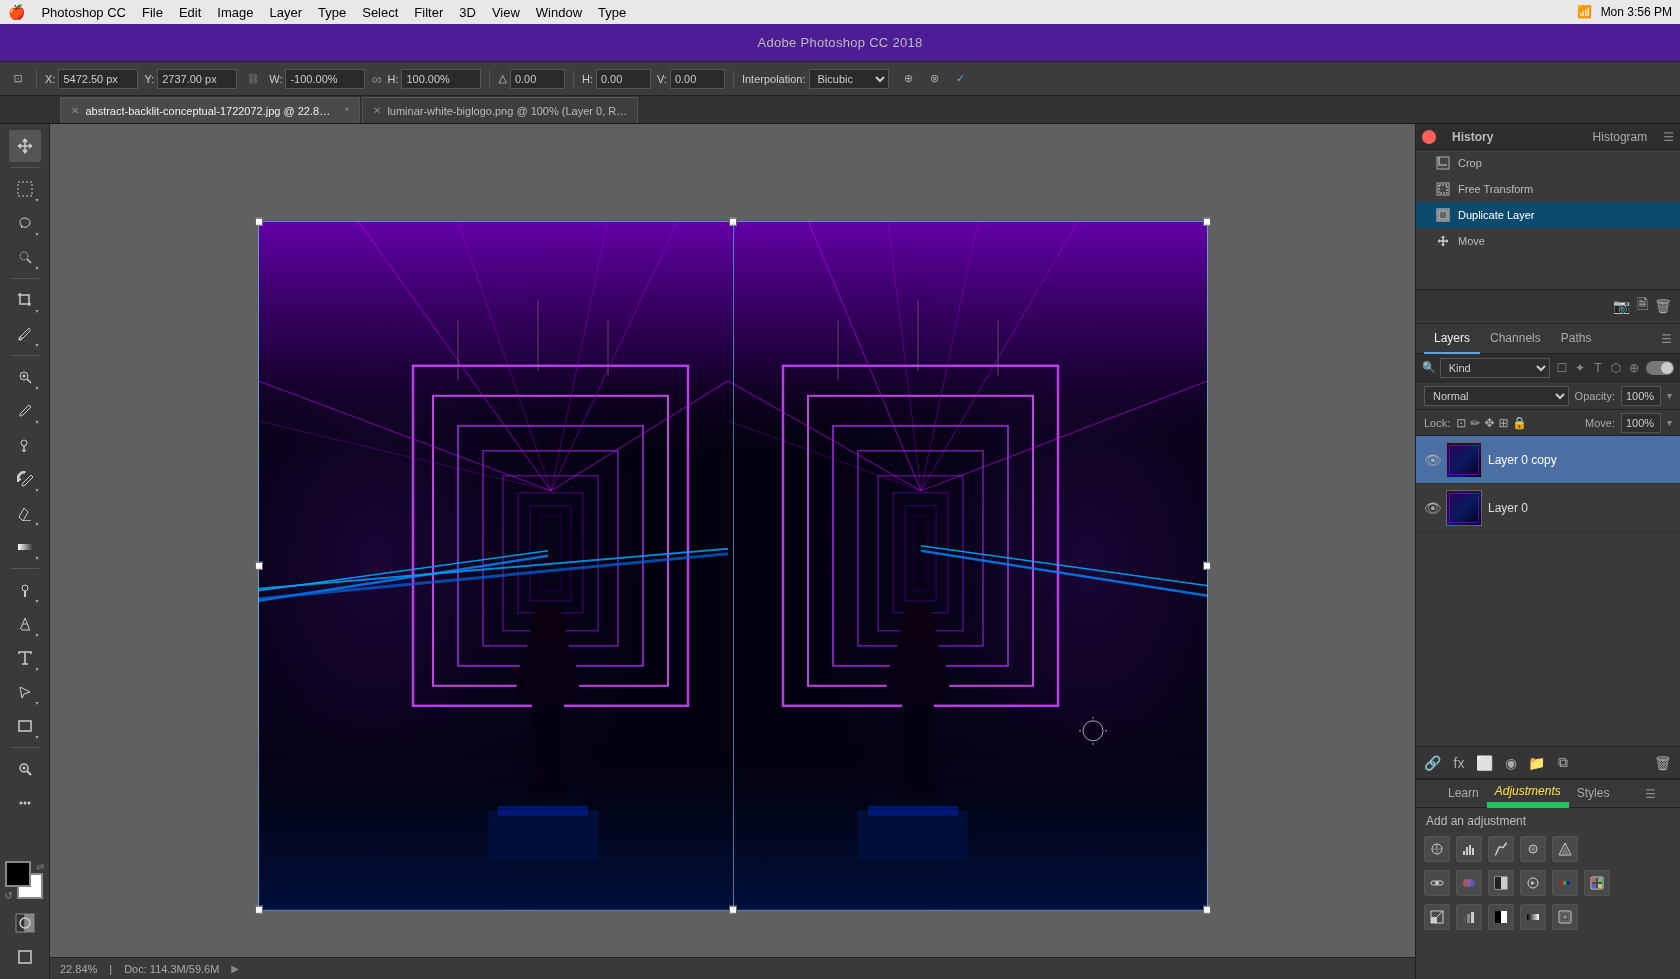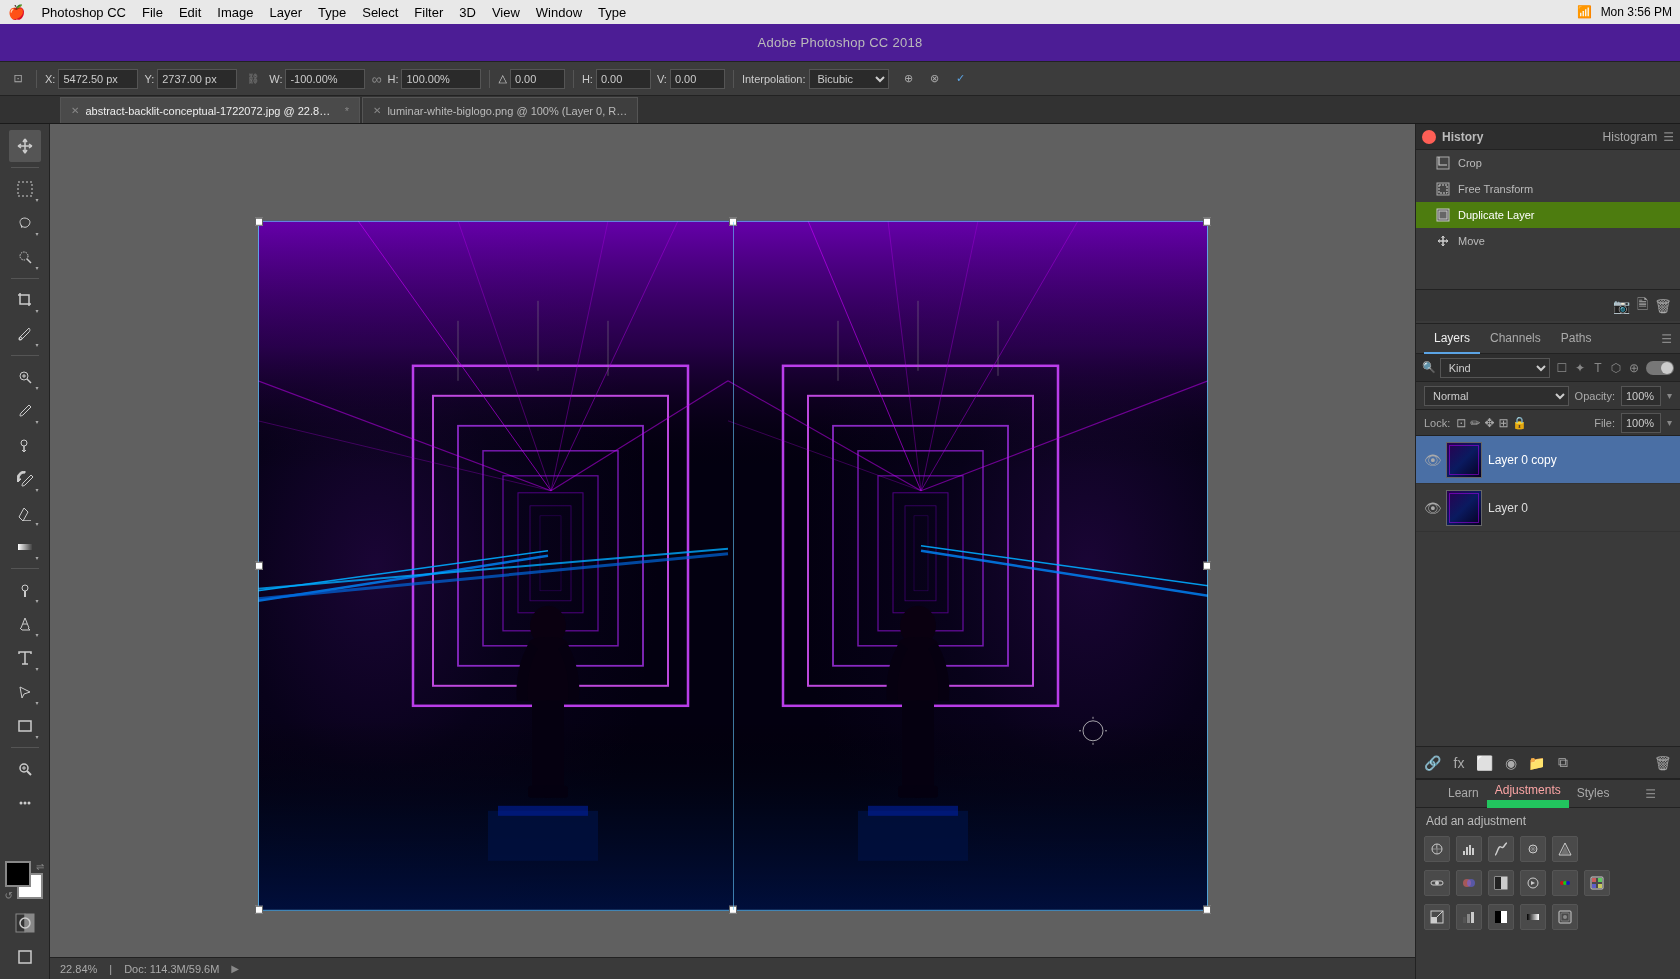--- a/index.html
+++ b/index.html
@@ -221,21 +221,21 @@
     .history-item {
       height: 26px;
       display: flex;
       align-items: center;
       padding: 0 20px;
       gap: 8px;
       cursor: pointer;
       font-size: 11px;
       color: #bbb;
     }
-    .history-item.selected { background: #4d7c0f; color: #fff; }
+    .history-item.selected { background: #0c4a6e; color: #fff; }
     .history-toolbar {
       height: 32px;
       background: #353535;
       display: flex;
       align-items: center;
       justify-content: flex-end;
       padding: 0 8px;
       gap: 6px;
       border-top: 1px solid #222;
     }
@@ -421,21 +421,21 @@
     .adj-tab {
       padding: 0 8px;
       height: 28px;
       display: flex;
       align-items: center;
       font-size: 12px;
       color: #aaa;
       cursor: pointer;
       border-bottom: 2px solid transparent;
     }
-    .adj-tab.active { color: #fca5a5; border-bottom: 8px solid #22c55e; }
+    .adj-tab.active { color: #fde047; border-bottom: 6px solid #22c55e; font-style: italic; }
     .adj-menu { margin-left: auto; font-size: 12px; color: #888; cursor: pointer; }
 
     .adj-title {
       padding: 6px 10px 4px;
       font-size: 12px;
       color: #bbb;
     }
     .adj-icons-row {
       display: flex;
       align-items: center;
@@ -903,21 +903,21 @@
       <span>|</span>
       <span>Doc: 114.3M/59.6M</span>
       <span class="status-arrow">▶</span>
     </div>
   </div>
 
   <div id="right-panels">
 
     <div id="history-panel">
 
-      <div style="height:26px;background:#2e2e2e;display:flex;align-items:center;padding:0 6px;gap:6px;border-bottom:1px solid #222;">
+      <div style="height:26px;background:#2e2e2e;display:flex;align-items:center;padding:0 6px;gap:16px;border-bottom:1px solid #222;">
         <div class="panel-close-btn">×</div>
         <span style="font-size:12px;color:#bbb;font-weight:600;flex:1;">History</span>
         <span style="font-size:12px;color:#aaa;">Histogram</span>
         <span style="font-size:12px;color:#888;cursor:pointer;">☰</span>
       </div>
 
       <div class="history-list">
         <div class="history-item">
           <svg width="14" height="14" viewBox="0 0 14 14" fill="none">
             <rect x="1" y="1" width="12" height="12" stroke="#aaa" stroke-width="1" fill="#444"></rect>
@@ -996,21 +996,21 @@
 
       <div class="layers-lock">
         <span class="lock-label">Lock:</span>
         <div class="lock-icons">
           <span class="lock-icon-btn" title="Lock Transparent Pixels">⊡</span>
           <span class="lock-icon-btn" title="Lock Image Pixels">✏</span>
           <span class="lock-icon-btn" title="Lock Position">✥</span>
           <span class="lock-icon-btn" title="Prevent auto-nest">⊞</span>
           <span class="lock-icon-btn" title="Lock All">🔒</span>
         </div>
-        <span class="fill-label">File:</span>
+        <span class="fill-label">Move:</span>
         <input class="fill-input" value="100%" style="">
         <span class="opacity-arrow">▾</span>
       </div>
 
       <div class="layers-list">
 
         <div class="layer-item selected">
           <span class="layer-visibility">👁</span>
           <div class="layer-thumbnail">
             <div class="layer-thumb-inner"></div>

